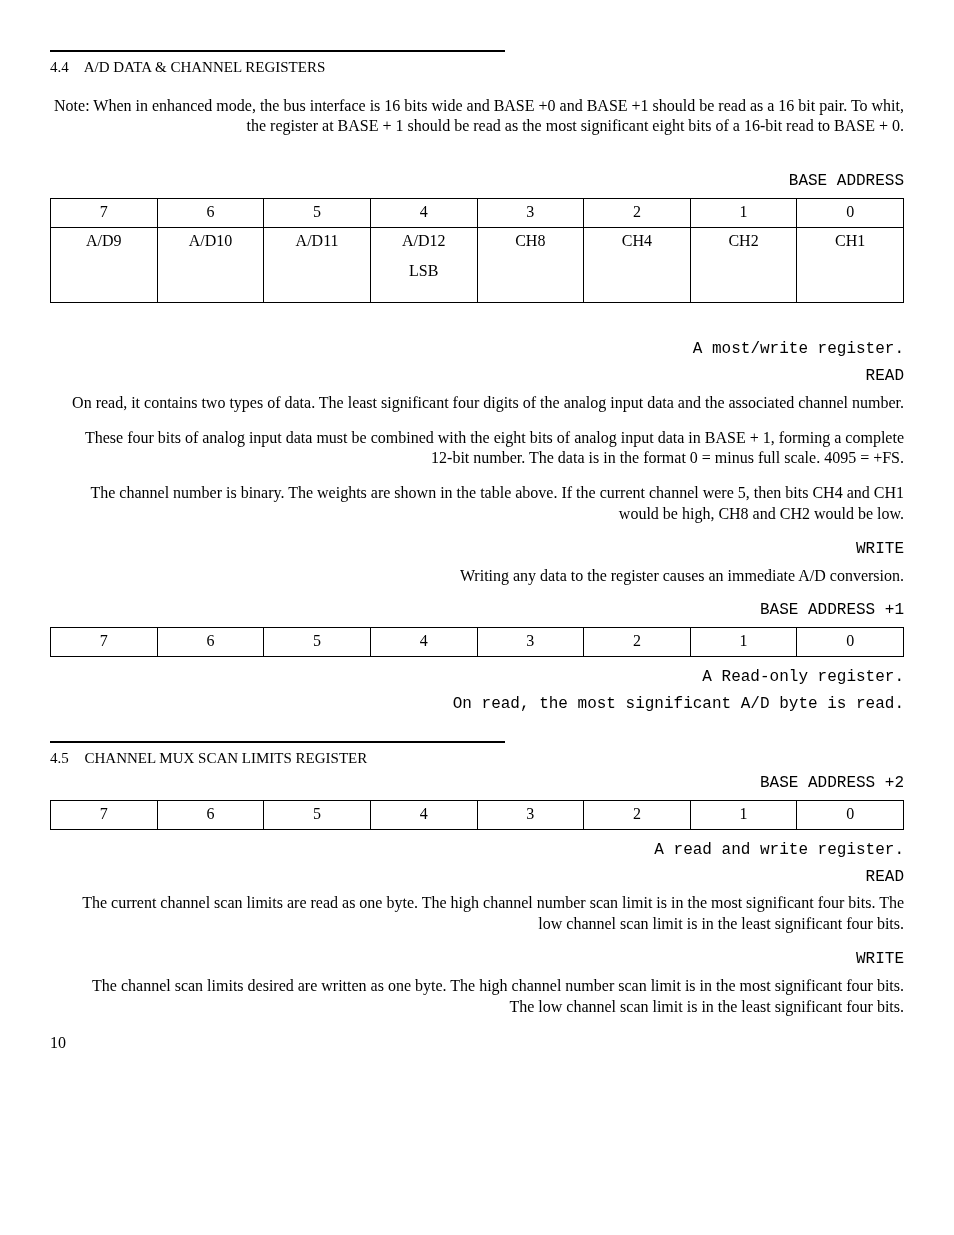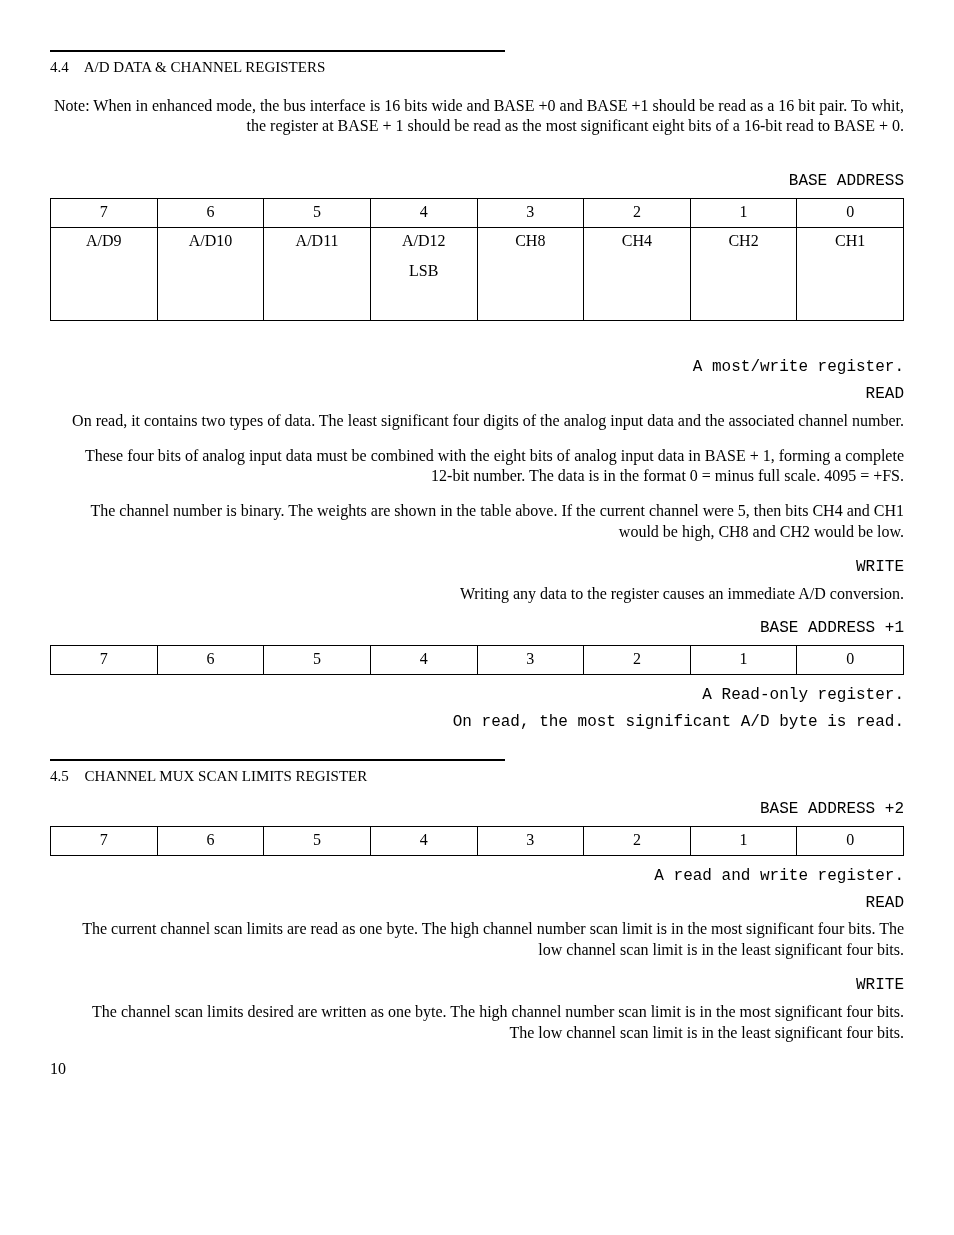--- a/index.html
+++ b/index.html
@@ -40,21 +40,21 @@
     table-layout: fixed;
   }
   table.reg td {
     border: 1px solid #000;
     text-align: center;
     vertical-align: top;
     padding: 3px 4px 4px 4px;
     font-size: 16px;
   }
   table.reg td.tall {
-    padding-bottom: 38px;
+    padding-bottom: 20px;
   }
   .cell-extra {
     margin-top: 10px;
   }
   .pageno {
     margin-top: 16px;
   }
   .block { margin-bottom: 26px; font-family: Liberation Mono, monospace; }
 </style>
 </head>
@@ -124,21 +124,21 @@
     <td>1</td>
     <td>0</td>
   </tr>
 </tbody>
   </table>
 
 <p class="sub-label">A Read-only register.</p>
 <p class="indent block">On read, the most significant A/D byte is read.</p>
 
 <div class="section-rule"></div>
-<h2 class="section-title" style="margin-bottom:13px">
+<h2 class="section-title" style="margin-bottom:5px">
   <span class="num">4.5</span>
   <span>CHANNEL MUX SCAN LIMITS REGISTER</span>
 </h2>
 
 <p class="sub-label">BASE ADDRESS +2</p>
 
 <table class="reg">
   <tbody>
       <tr>
     <td>7</td>

